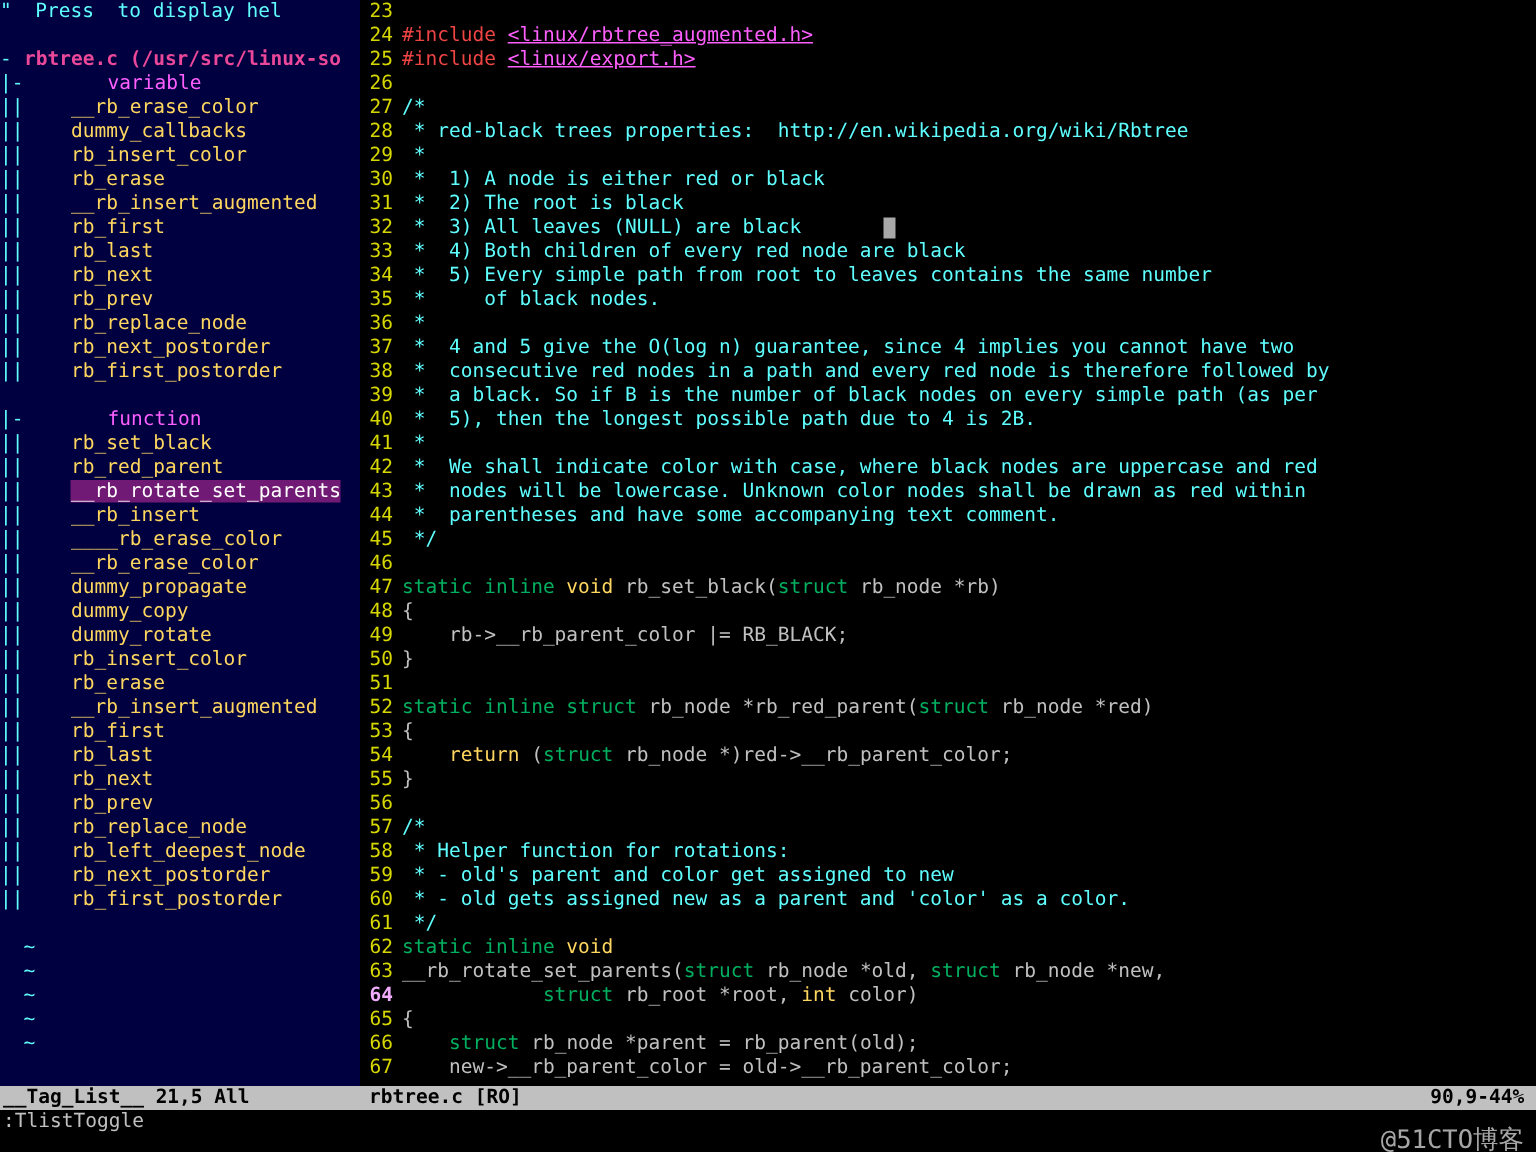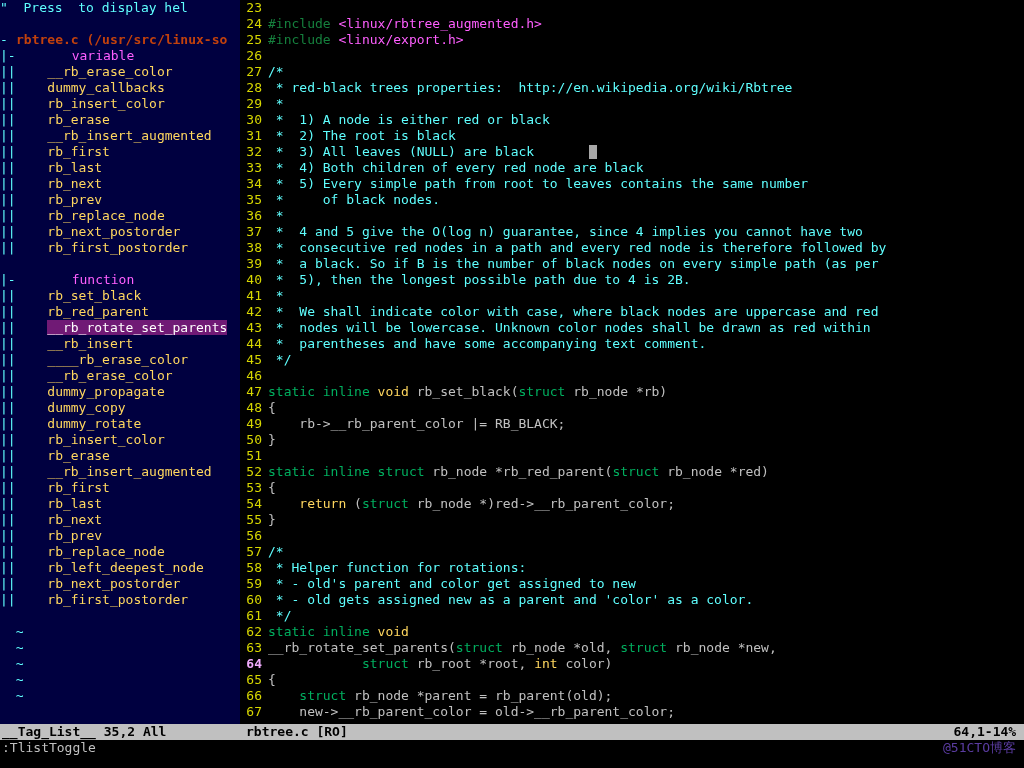--- a/index.html
+++ b/index.html
@@ -6,67 +6,67 @@
   html,body { width:1024px; height:768px; background:#000; overflow:hidden; }
   body {
     font-family:"DejaVu Sans Mono","Liberation Mono",Consolas,monospace;
     font-size:13px; line-height:16px; color:#c0c0c0;
   }
   .container { display:flex; flex-direction:column; width:1024px; height:768px; }
   .main { flex:1; display:flex; overflow:hidden; }
   .taglist { width:240px; background:#000040; position:relative; white-space:pre; }
   .taglist .hint { color:#5fffff; }
   .fold { color:#5fffff; display:inline-block; width:16px; text-align:left; }
-  .filetitle { color:#c2410c; font-weight:bold; }
+  .filetitle { color:#ec4899; font-weight:bold; }
   .section { color:#ff5fff;margin-left:40px; }
   .tagitem { color:#ffd75f; }
   .sel { background:#701a75; color:#ffffff; }
   .gutter { width:28px; background:#000; color:#d7d700; text-align:right; padding-right:6px; white-space:pre; }
   .gutter .curln { color:#f0abfc; font-weight:bold; }
   .code { flex:1; background:#000; white-space:pre; position:relative; }
-  .pre  { color:#15803d; }
-  .inc  { color:#ff5fff; }
+  .pre  { color:#ef4444; }
+  .inc  { color:#ff5fff;text-decoration:underline; }
   .cmt  { color:#5fffff; }
   .kw   { color:#ffd75f; }
   .type { color:#00af5f; }
   .id   { color:#c0c0c0;margin-top:24px; }
   .cursor { background:#a8a8a8; display:inline-block; width:8px; height:14px; vertical-align:text-bottom; }
   .status { display:flex; background:#c0c0c0; color:#000; height:16px; font-weight:bold; }
   .status .left { width:240px; padding-left:2px; }
   .status .right { flex:1; display:flex; padding-left:6px;text-align:right; }
   .status .spacer { flex:1; }
   .cmdline { height:28px; background:#000; color:#c0c0c0; padding-left:2px; position:relative; }
-  .watermark { position:absolute; right:8px; bottom:12px; color:#8b5cf6; font-size:13px; opacity:.65; }
+  .watermark { position:absolute; right:8px; bottom:0; color:#ffffff; font-size:17px; opacity:.65; }
   .row { height:16px; }
 </style>
 </head>
 <body>
 
 <div class="container">
   <div class="main">
 
     <div class="taglist" id="taglist"><div class="row hint">"  Press <f1> to display hel</f1></div><div class="row"></div><div class="row"><span class="fold">- </span><span class="filetitle">rbtree.c (/usr/src/linux-so</span></div><div class="row"><span class="fold">|-</span>  <span class="section">variable</span></div><div class="row"><span class="fold">||</span>    <span class="tagitem">__rb_erase_color</span></div><div class="row"><span class="fold">||</span>    <span class="tagitem">dummy_callbacks</span></div><div class="row"><span class="fold">||</span>    <span class="tagitem">rb_insert_color</span></div><div class="row"><span class="fold">||</span>    <span class="tagitem">rb_erase</span></div><div class="row"><span class="fold">||</span>    <span class="tagitem">__rb_insert_augmented</span></div><div class="row"><span class="fold">||</span>    <span class="tagitem">rb_first</span></div><div class="row"><span class="fold">||</span>    <span class="tagitem">rb_last</span></div><div class="row"><span class="fold">||</span>    <span class="tagitem">rb_next</span></div><div class="row"><span class="fold">||</span>    <span class="tagitem">rb_prev</span></div><div class="row"><span class="fold">||</span>    <span class="tagitem">rb_replace_node</span></div><div class="row"><span class="fold">||</span>    <span class="tagitem">rb_next_postorder</span></div><div class="row"><span class="fold">||</span>    <span class="tagitem">rb_first_postorder</span></div><div class="row"></div><div class="row"><span class="fold">|-</span>  <span class="section">function</span></div><div class="row"><span class="fold">||</span>    <span class="tagitem">rb_set_black</span></div><div class="row"><span class="fold">||</span>    <span class="tagitem">rb_red_parent</span></div><div class="row"><span class="fold">||</span>    <span class="tagitem sel">__rb_rotate_set_parents</span></div><div class="row"><span class="fold">||</span>    <span class="tagitem">__rb_insert</span></div><div class="row"><span class="fold">||</span>    <span class="tagitem">____rb_erase_color</span></div><div class="row"><span class="fold">||</span>    <span class="tagitem">__rb_erase_color</span></div><div class="row"><span class="fold">||</span>    <span class="tagitem">dummy_propagate</span></div><div class="row"><span class="fold">||</span>    <span class="tagitem">dummy_copy</span></div><div class="row"><span class="fold">||</span>    <span class="tagitem">dummy_rotate</span></div><div class="row"><span class="fold">||</span>    <span class="tagitem">rb_insert_color</span></div><div class="row"><span class="fold">||</span>    <span class="tagitem">rb_erase</span></div><div class="row"><span class="fold">||</span>    <span class="tagitem">__rb_insert_augmented</span></div><div class="row"><span class="fold">||</span>    <span class="tagitem">rb_first</span></div><div class="row"><span class="fold">||</span>    <span class="tagitem">rb_last</span></div><div class="row"><span class="fold">||</span>    <span class="tagitem">rb_next</span></div><div class="row"><span class="fold">||</span>    <span class="tagitem">rb_prev</span></div><div class="row"><span class="fold">||</span>    <span class="tagitem">rb_replace_node</span></div><div class="row"><span class="fold">||</span>    <span class="tagitem">rb_left_deepest_node</span></div><div class="row"><span class="fold">||</span>    <span class="tagitem">rb_next_postorder</span></div><div class="row"><span class="fold">||</span>    <span class="tagitem">rb_first_postorder</span></div><div class="row"></div><div class="row"><span class="fold">  ~</span></div><div class="row"><span class="fold">  ~</span></div><div class="row"><span class="fold">  ~</span></div><div class="row"><span class="fold">  ~</span></div><div class="row"><span class="fold">  ~</span></div></div>
 
     <div class="gutter" id="gutter"><div class="row">23</div><div class="row">24</div><div class="row">25</div><div class="row">26</div><div class="row">27</div><div class="row">28</div><div class="row">29</div><div class="row">30</div><div class="row">31</div><div class="row">32</div><div class="row">33</div><div class="row">34</div><div class="row">35</div><div class="row">36</div><div class="row">37</div><div class="row">38</div><div class="row">39</div><div class="row">40</div><div class="row">41</div><div class="row">42</div><div class="row">43</div><div class="row">44</div><div class="row">45</div><div class="row">46</div><div class="row">47</div><div class="row">48</div><div class="row">49</div><div class="row">50</div><div class="row">51</div><div class="row">52</div><div class="row">53</div><div class="row">54</div><div class="row">55</div><div class="row">56</div><div class="row">57</div><div class="row">58</div><div class="row">59</div><div class="row">60</div><div class="row">61</div><div class="row">62</div><div class="row">63</div><div class="row curln">64</div><div class="row">65</div><div class="row">66</div><div class="row">67</div></div>
 
     <div class="code" id="code"><div class="row"></div><div class="row"><span class="pre">#include </span><span class="inc">&lt;linux/rbtree_augmented.h&gt;</span></div><div class="row"><span class="pre">#include </span><span class="inc">&lt;linux/export.h&gt;</span></div><div class="row"></div><div class="row"><span class="cmt">/*</span></div><div class="row"><span class="cmt"> * red-black trees properties:  http://en.wikipedia.org/wiki/Rbtree</span></div><div class="row"><span class="cmt"> *</span></div><div class="row"><span class="cmt"> *  1) A node is either red or black</span></div><div class="row"><span class="cmt"> *  2) The root is black</span></div><div class="row"><span class="cmt"> *  3) All leaves (NULL) are black       </span><span class="cursor"></span></div><div class="row"><span class="cmt"> *  4) Both children of every red node are black</span></div><div class="row"><span class="cmt"> *  5) Every simple path from root to leaves contains the same number</span></div><div class="row"><span class="cmt"> *     of black nodes.</span></div><div class="row"><span class="cmt"> *</span></div><div class="row"><span class="cmt"> *  4 and 5 give the O(log n) guarantee, since 4 implies you cannot have two</span></div><div class="row"><span class="cmt"> *  consecutive red nodes in a path and every red node is therefore followed by</span></div><div class="row"><span class="cmt"> *  a black. So if B is the number of black nodes on every simple path (as per</span></div><div class="row"><span class="cmt"> *  5), then the longest possible path due to 4 is 2B.</span></div><div class="row"><span class="cmt"> *</span></div><div class="row"><span class="cmt"> *  We shall indicate color with case, where black nodes are uppercase and red</span></div><div class="row"><span class="cmt"> *  nodes will be lowercase. Unknown color nodes shall be drawn as red within</span></div><div class="row"><span class="cmt"> *  parentheses and have some accompanying text comment.</span></div><div class="row"><span class="cmt"> */</span></div><div class="row"></div><div class="row"><span class="type">static inline </span><span class="kw">void</span><span class="id"> rb_set_black(</span><span class="type">struct</span><span class="id"> rb_node *rb)</span></div><div class="row"><span class="id">{</span></div><div class="row"><span class="id">    rb-&gt;__rb_parent_color |= RB_BLACK;</span></div><div class="row"><span class="id">}</span></div><div class="row"></div><div class="row"><span class="type">static inline struct</span><span class="id"> rb_node *rb_red_parent(</span><span class="type">struct</span><span class="id"> rb_node *red)</span></div><div class="row"><span class="id">{</span></div><div class="row"><span class="id">    </span><span class="kw">return</span><span class="id"> (</span><span class="type">struct</span><span class="id"> rb_node *)red-&gt;__rb_parent_color;</span></div><div class="row"><span class="id">}</span></div><div class="row"></div><div class="row"><span class="cmt">/*</span></div><div class="row"><span class="cmt"> * Helper function for rotations:</span></div><div class="row"><span class="cmt"> * - old's parent and color get assigned to new</span></div><div class="row"><span class="cmt"> * - old gets assigned new as a parent and 'color' as a color.</span></div><div class="row"><span class="cmt"> */</span></div><div class="row"><span class="type">static inline </span><span class="kw">void</span></div><div class="row"><span class="id">__rb_rotate_set_parents(</span><span class="type">struct</span><span class="id"> rb_node *old, </span><span class="type">struct</span><span class="id"> rb_node *new,</span></div><div class="row"><span class="id">            </span><span class="type">struct</span><span class="id"> rb_root *root, </span><span class="kw">int</span><span class="id"> color)</span></div><div class="row"><span class="id">{</span></div><div class="row"><span class="id">    </span><span class="type">struct</span><span class="id"> rb_node *parent = rb_parent(old);</span></div><div class="row"><span class="id">    new-&gt;__rb_parent_color = old-&gt;__rb_parent_color;</span></div></div>
   </div>
 
   <div class="status">
     <div class="left">
       <span>__Tag_List__</span>
       <span>   </span>
-      <span>35,2</span>
+      <span>21,5</span>
       <span>       </span>
       <span>All</span>
     </div>
     <div class="right">
       <span>rbtree.c [RO]</span>
       <span class="spacer"></span>
-      <span>64,1-1</span>
+      <span>90,9-4</span>
       <span>        </span>
       <span>4%</span>
       <span>&nbsp;</span>
     </div>
   </div>
 
   <div class="cmdline">
     <span>:TlistToggle</span>
     <span class="watermark">@51CTO博客</span>
   </div>

